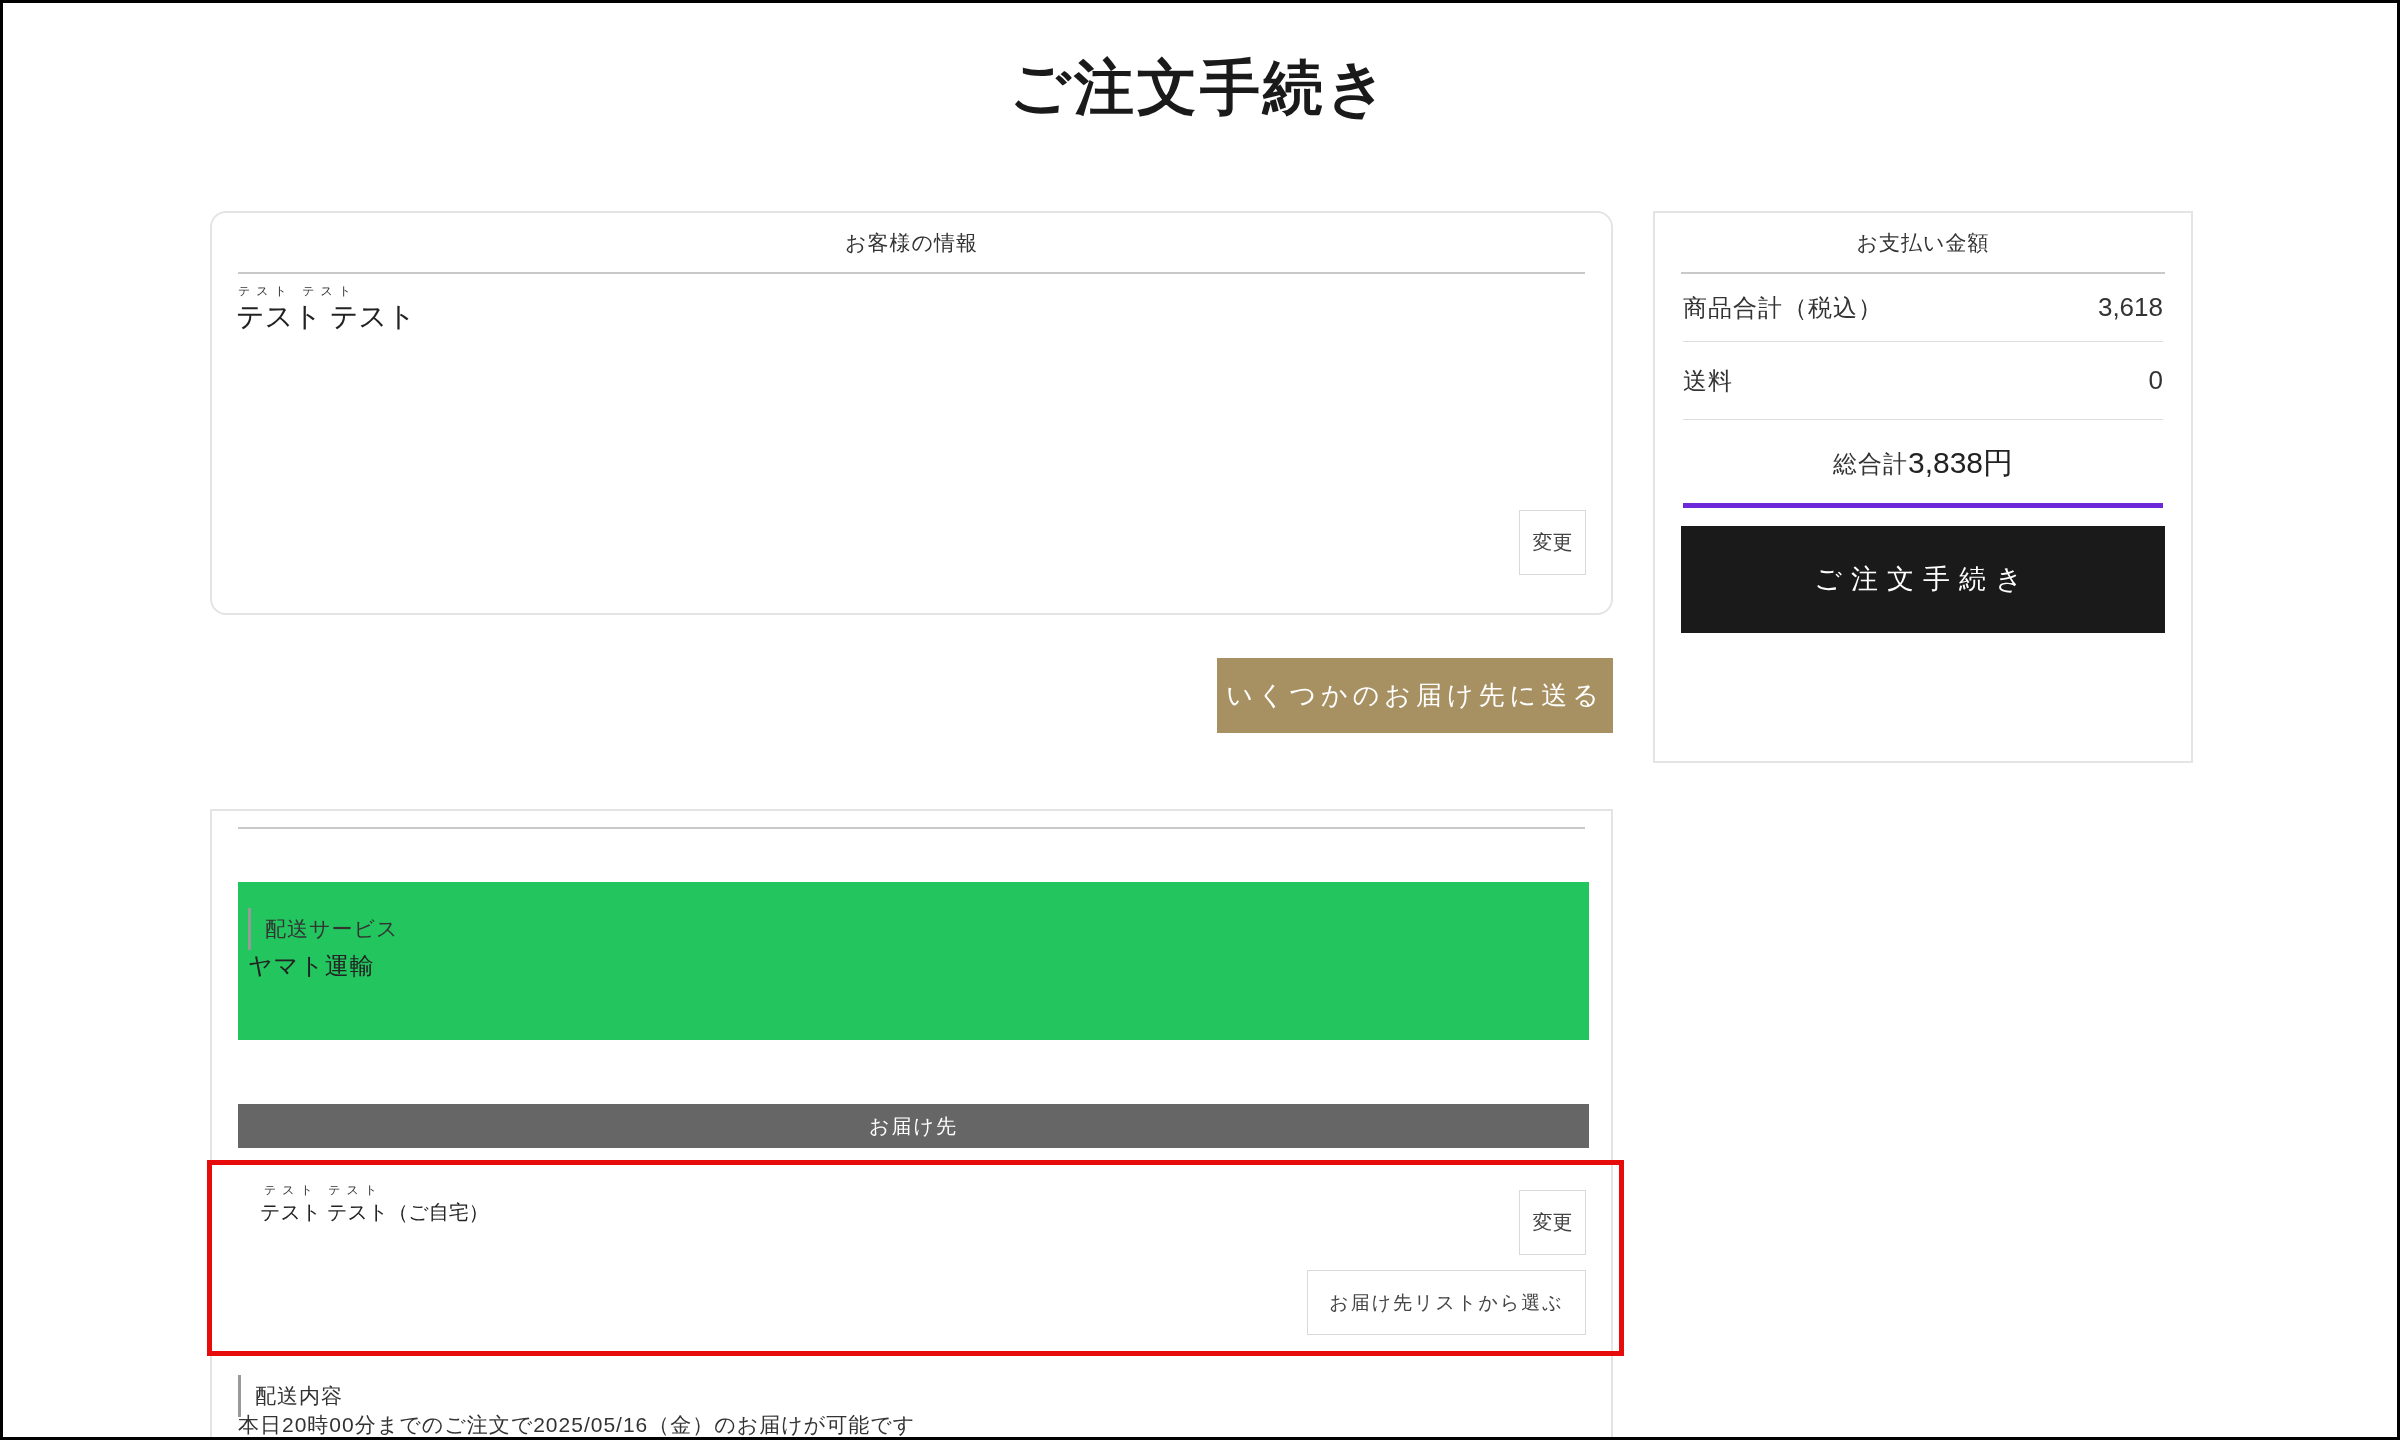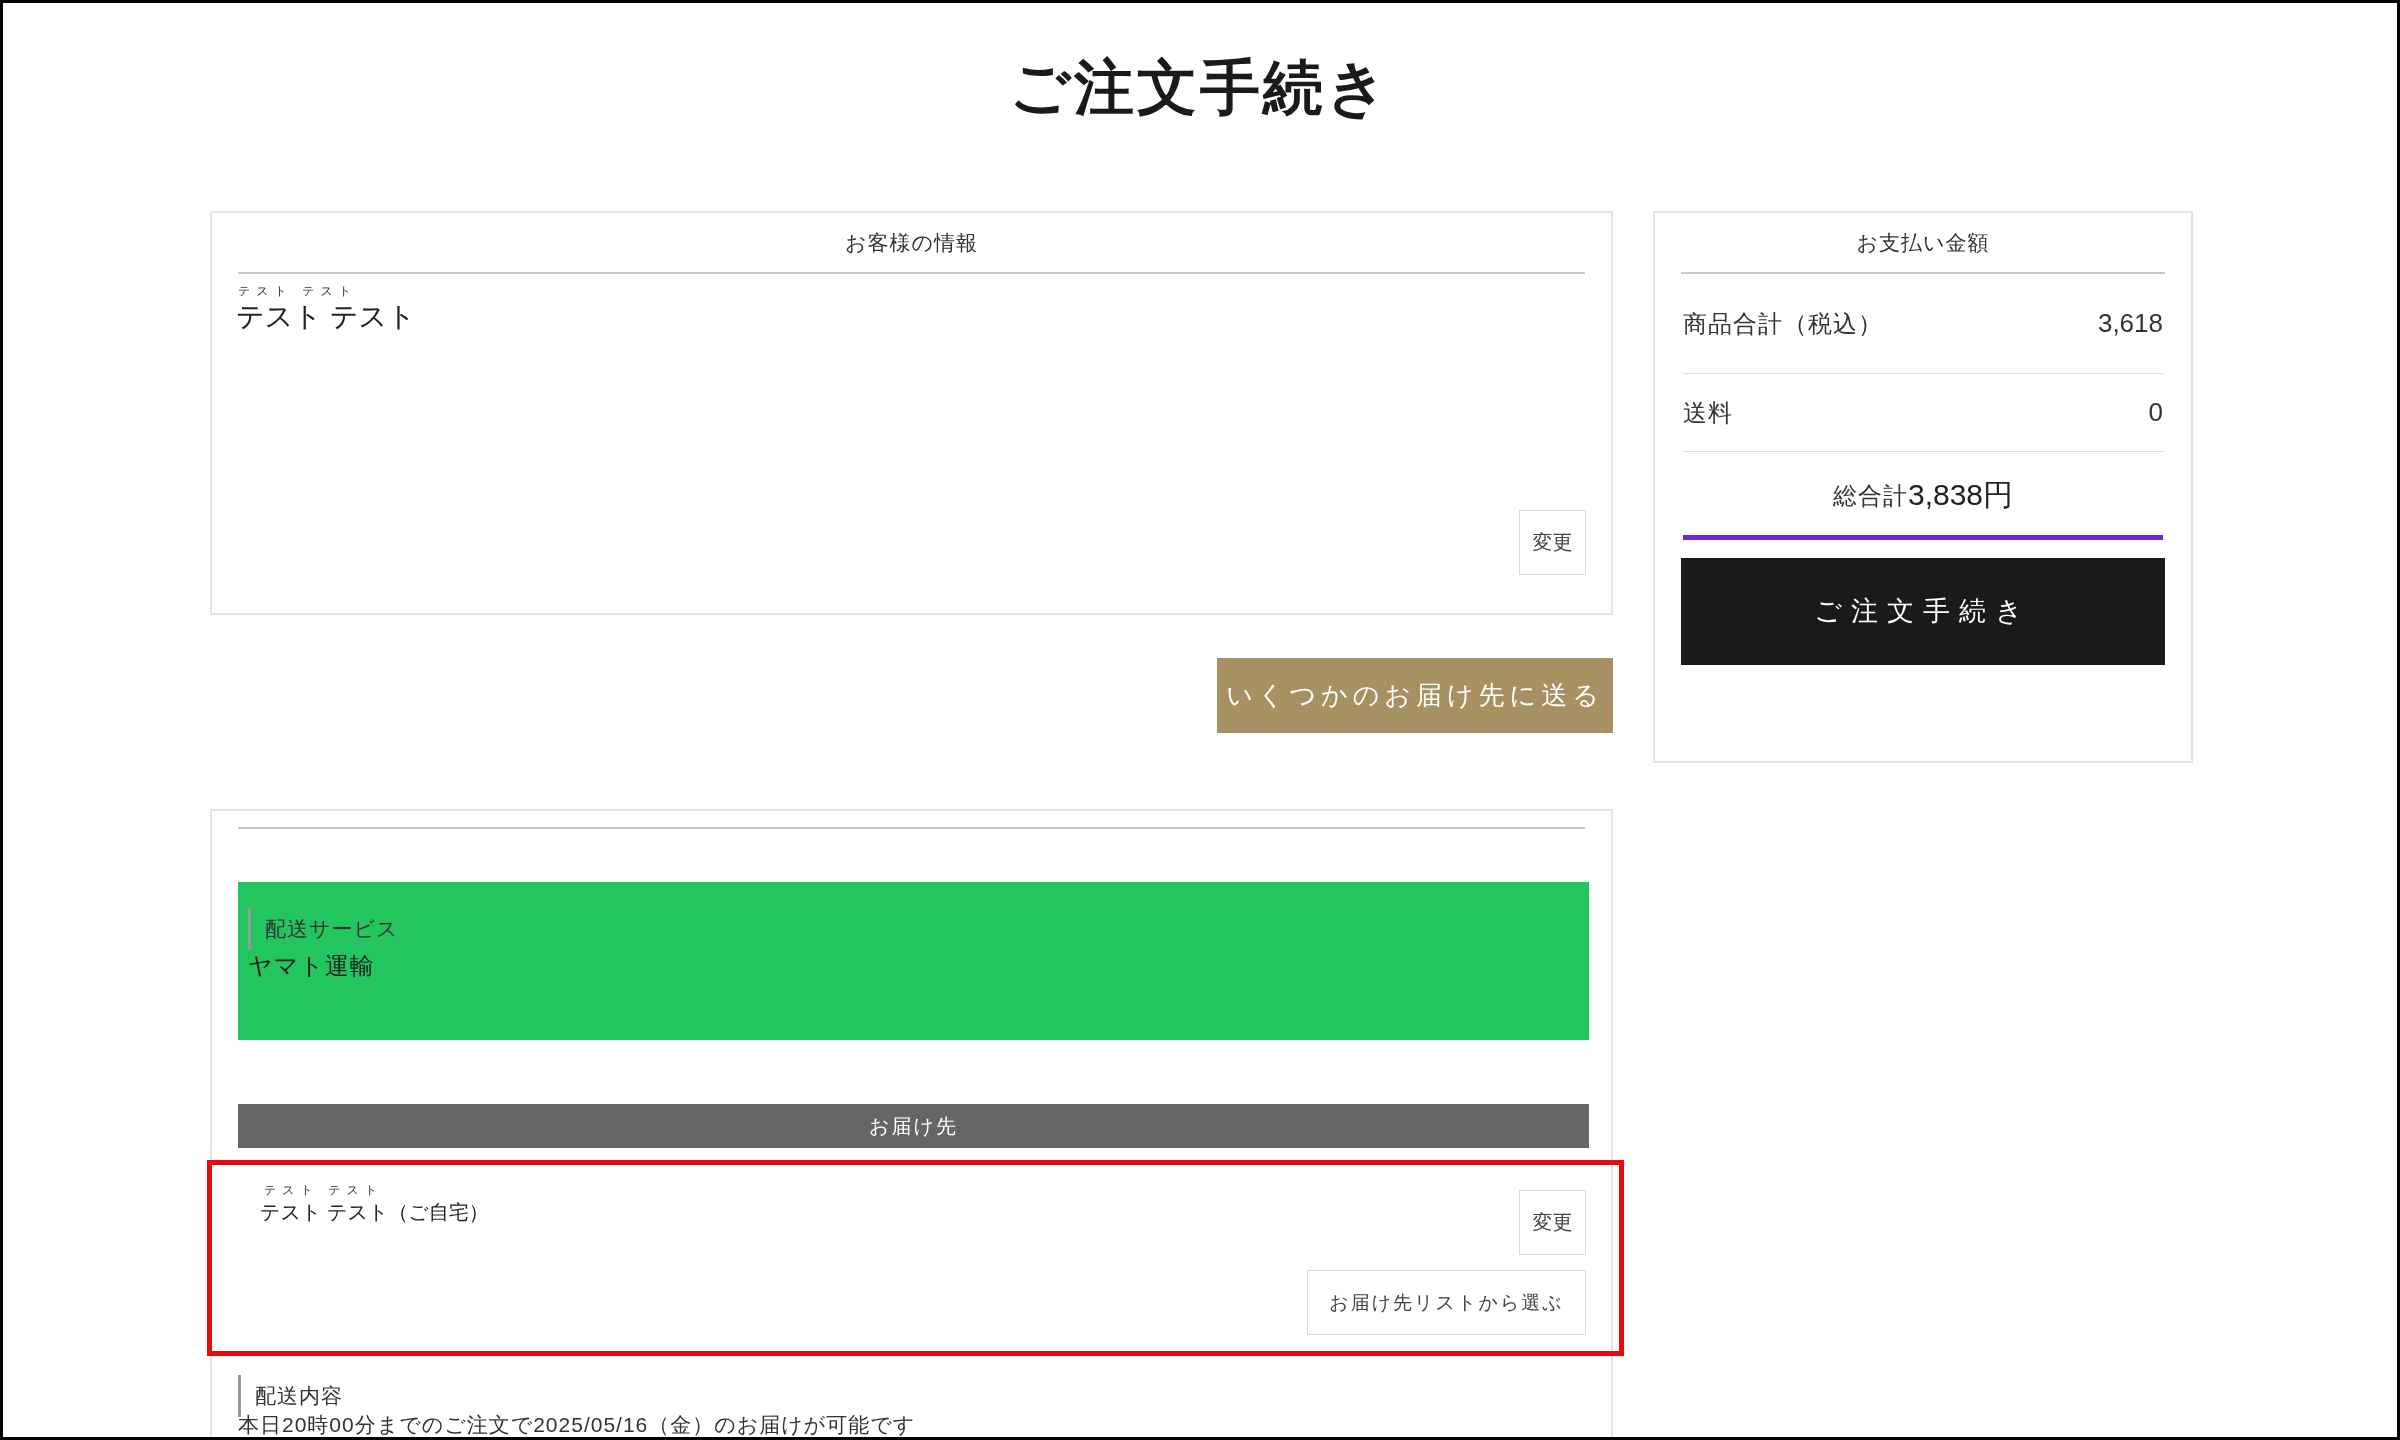--- a/index.html
+++ b/index.html
@@ -17,21 +17,21 @@
     font-weight:600; letter-spacing:3px; color:#1a1a1a;
   }
   
   .white-box { position:absolute; background:#fff; border:2px solid #e4e4e4; }
   .box-header {
     padding-top:17px; text-align:center;
     font-size:21px; line-height:26px; letter-spacing:1px; color:#333;
   }
   .box-divider { margin:16px 26px 0 26px; border-top:2px solid #c9c9c9; }
   
-  #customer-box { left:207px; top:208px; width:1403px; height:404px; }
+  #customer-box { left:207px; top:208px; width:1403px; height:404px;border-radius:16px; }
   .furigana {
     margin:10px 0 0 26px; font-size:12px; letter-spacing:6px;
     color:#333; line-height:14px;
   }
   .person-name { margin:2px 0 0 24px; font-size:28px; line-height:34px; color:#222; }
   .small-btn {
     position:absolute; width:67px; height:65px;
     background:#fff; border:1px solid #d9d9d9;
     font-size:20px; color:#444; text-align:center; line-height:63px;
     cursor:pointer;
@@ -83,21 +83,21 @@
     border:5px solid #e60c0c; background:transparent; z-index:5;
     pointer-events:none;
   }
   
   #payment-box { left:1650px; top:208px; width:540px; height:552px; }
   .pay-rows { margin:0 28px; }
   .pay-row {
     display:flex; justify-content:space-between; align-items:center;
     height:78px; border-bottom:1px solid #ddd;
   }
-  .pay-row.first { height:100px;gap:34px; }
+  .pay-row.first { height:68px;gap:34px; }
   .pay-row .pr-label { font-size:24px; color:#333; letter-spacing:1px; }
   .pay-row .pr-value { font-size:26px; color:#333; }
   .double-rule { height:5px; border-top:1px solid #ddd; margin-top:-1px; }
   .total-row {
     display:flex; justify-content:center; align-items:center;
     height:84px; border-bottom:5px solid #6d28d9;
   }
   .total-row .pr-label { font-size:24px; color:#333; letter-spacing:1px; }
   .total-row .pr-value { font-size:30px; color:#222; }
   #confirm-order-btn {

